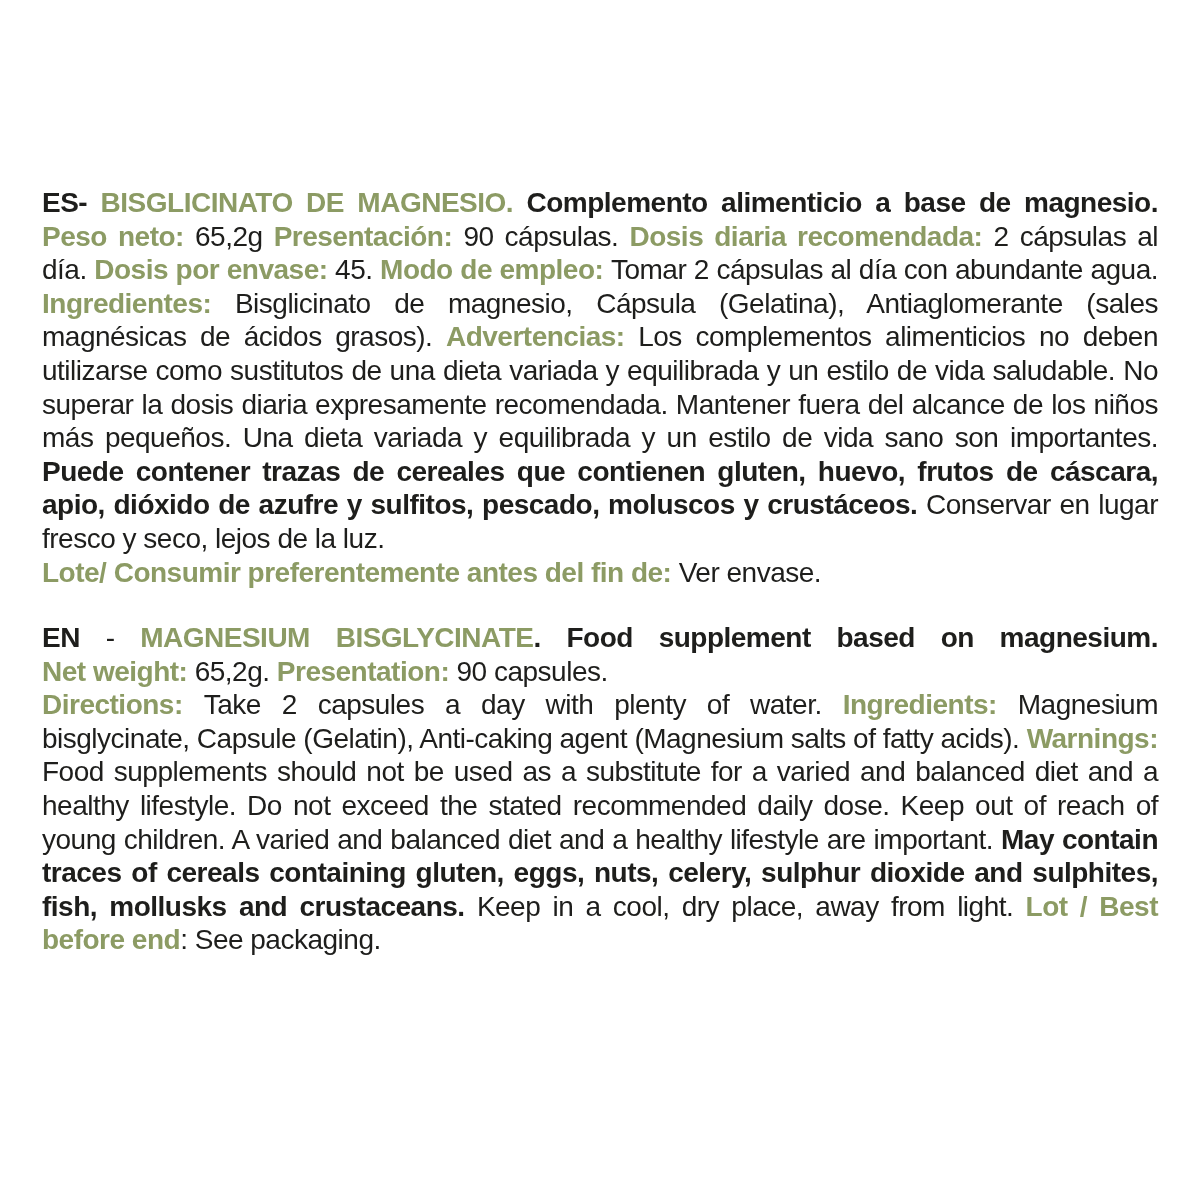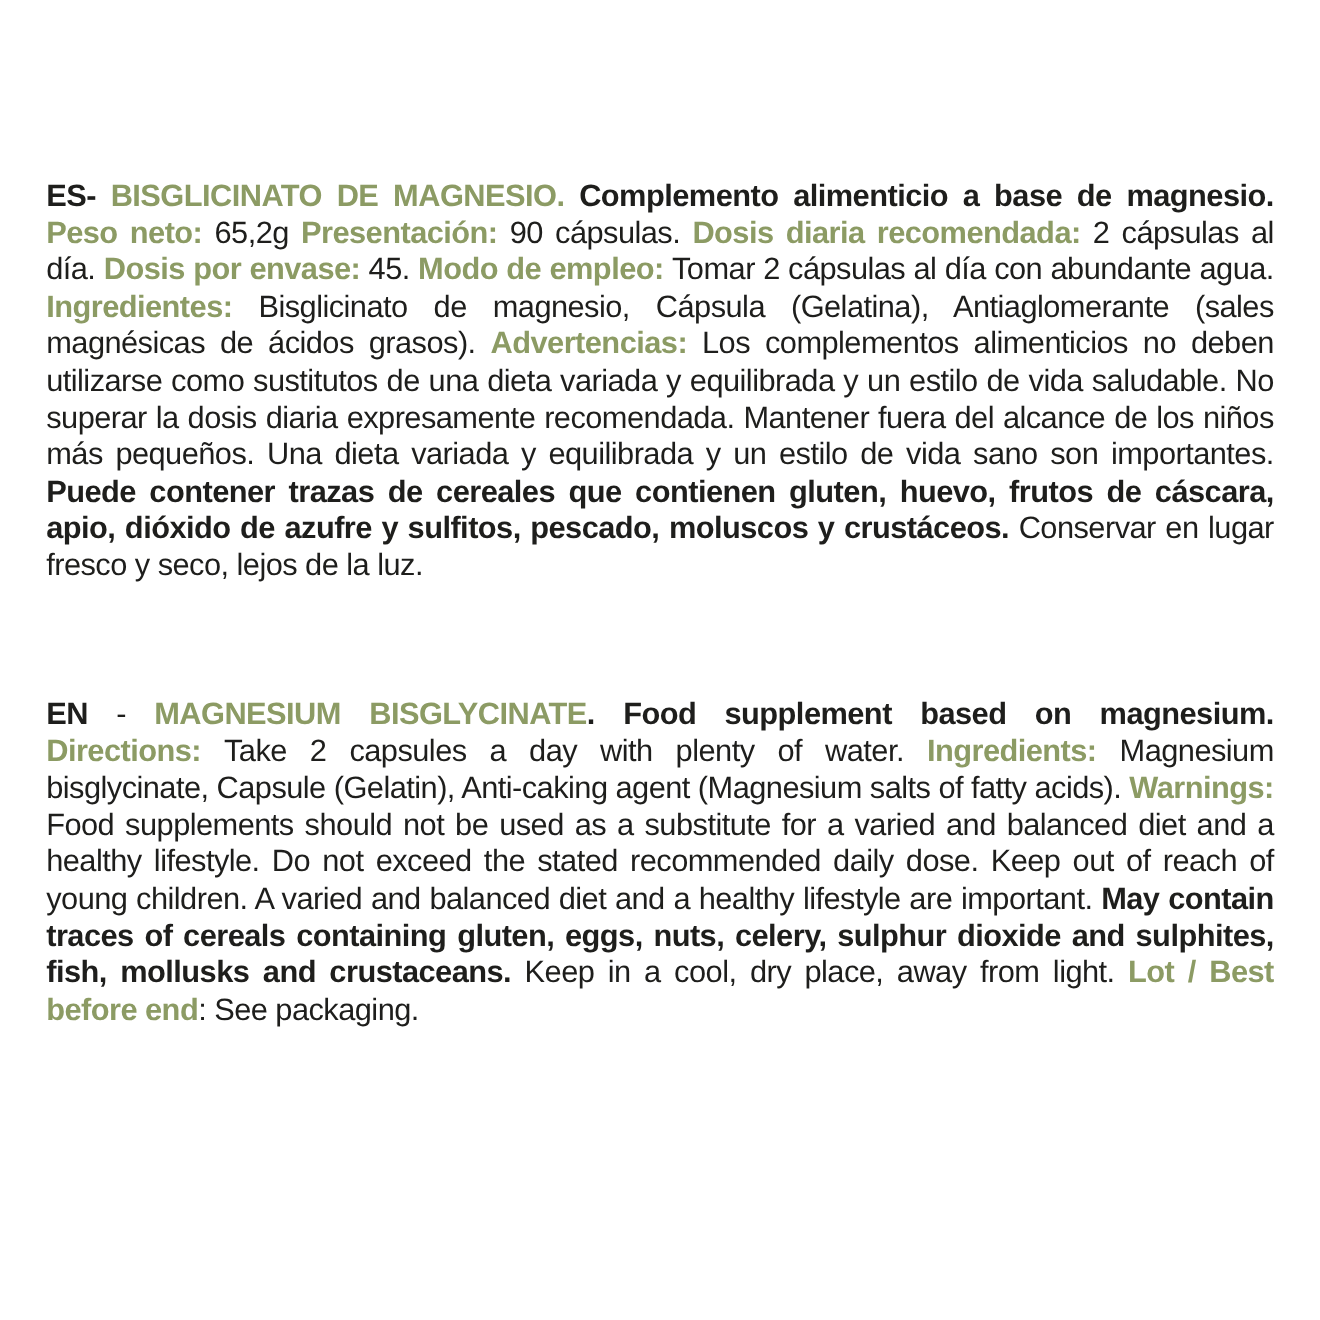--- a/index.html
+++ b/index.html
@@ -16,47 +16,54 @@
     font-family: "Liberation Sans", sans-serif;
     color: #1e1e1c;
   }
   .block {
     position: absolute;
     left: 42px;
     width: 1116px;
     font-size: 28px;
     line-height: 33.6px;
     letter-spacing: -0.5px;
+    margin-top: 25px;
   }
   .es-block { top: 161px; }
-  .en-block { top: 632px; }
+  .en-block { top: 596px; }
   .block p {
     margin: 0;
     padding: 0;
     text-align: justify;
   }
   .block p.force-last { text-align-last: justify; }
   .block p.plain { text-align: left; text-align-last: left; }
   .g { color: #8c9b64; font-weight: 700; }
   .b { color: #1e1e1c; font-weight: 700; }
   .r { color: #1e1e1c; font-weight: 400; }
 </style>
 </head>
 <body>
 
 <div class="sheet">
 
   <div class="block es-block">
     <p>
       <span class="b">ES- </span><span class="g">BISGLICINATO DE MAGNESIO. </span><span class="b">Complemento alimenticio a base de magnesio. </span><span class="g">Peso neto: </span><span class="r">65,2g </span><span class="g">Presentación: </span><span class="r">90 cápsulas. </span><span class="g">Dosis diaria recomendada: </span><span class="r">2 cápsulas al día. </span><span class="g">Dosis por envase: </span><span class="r">45. </span><span class="g">Modo de empleo: </span><span class="r">Tomar 2 cápsulas al día con abundante agua. </span><span class="g">Ingredientes: </span><span class="r">Bisglicinato de magnesio, Cápsula (Gelatina), Antiaglomerante (sales magnésicas de ácidos grasos). </span><span class="g">Advertencias: </span><span class="r">Los complementos alimenticios no deben utilizarse como sustitutos de una dieta variada y equilibrada y un estilo de vida saludable. No superar la dosis diaria expresamente recomendada. Mantener fuera del alcance de los niños más pequeños. Una dieta variada y equilibrada y un estilo de vida sano son importantes. </span><span class="b">Puede contener trazas de cereales que contienen gluten, huevo, frutos de cáscara, apio, dióxido de azufre y sulfitos, pescado, moluscos y crustáceos. </span><span class="r">Conservar en lugar fresco y seco, lejos de la luz.</span>
     </p>
+    <p class="plain">
+      <span class="g">Lote/ Consumir preferentemente antes del fin de: </span><span class="r">Ver envase.</span>
+    </p>
   </div>
 
   <div class="block en-block">
     <p class="force-last">
       <span class="b">EN </span><span class="r">- </span><span class="g">MAGNESIUM BISGLYCINATE</span><span class="b">. </span><span class="b">Food supplement based on magnesium.</span>
+    </p>
+    <p class="plain">
+      <span class="g">Net weight: </span><span class="r">65,2g. </span><span class="g">Presentation: </span><span class="r">90 capsules.</span>
     </p>
     <p>
       <span class="g">Directions: </span><span class="r">Take 2 capsules a day with plenty of water. </span><span class="g">Ingredients: </span><span class="r">Magnesium bisglycinate, Capsule (Gelatin), Anti-caking agent (Magnesium salts of fatty acids). </span><span class="g">Warnings: </span><span class="r">Food supplements should not be used as a substitute for a varied and balanced diet and a healthy lifestyle. Do not exceed the stated recommended daily dose. Keep out of reach of young children. A varied and balanced diet and a healthy lifestyle are important. </span><span class="b">May contain traces of cereals containing gluten, eggs, nuts, celery, sulphur dioxide and sulphites, fish, mollusks and crustaceans. </span><span class="r">Keep in a cool, dry place, away from light. </span><span class="g">Lot / Best before end</span><span class="r">: See packaging.</span>
     </p>
   </div>
 
 </div>
 
 </body></html>

